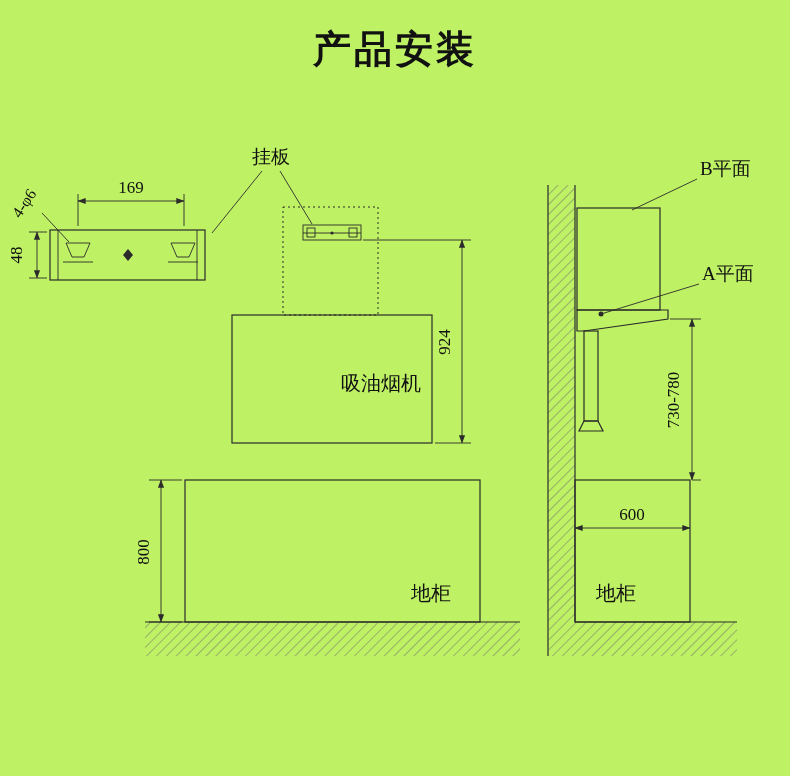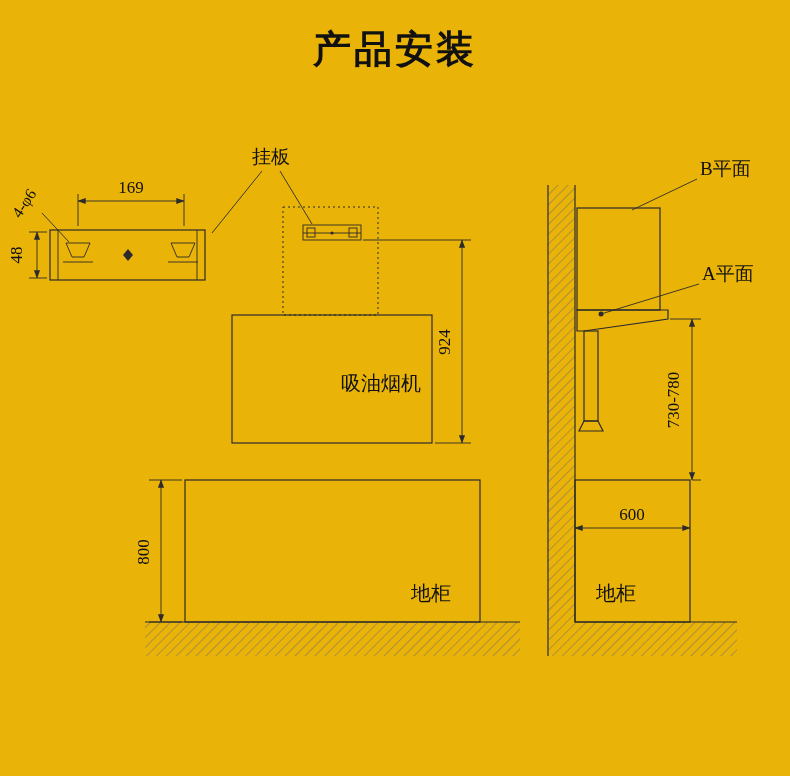--- a/index.html
+++ b/index.html
@@ -1,16 +1,16 @@
 <!DOCTYPE html>
 <html><head>
 <meta charset="utf-8">
 <style>
   html,body{margin:0;padding:0;background:#ffffff;}
-  .page{position:relative;width:790px;height:776px;background:#eab308;overflow:hidden;
+  .page{position:relative;width:790px;height:776px;background:#bef264;overflow:hidden;
         font-family:"Liberation Sans","DejaVu Sans",sans-serif;}
   .page-title{position:absolute;top:24px;left:0;width:100%;margin:0;text-align:center;
         font-size:38px;font-weight:700;letter-spacing:3px;color:#111;
         font-family:"Liberation Sans","DejaVu Sans",sans-serif;}
   svg{position:absolute;top:0;left:0;}
   .ln{stroke:#2b2b2b;stroke-width:1.2;fill:none;}
   .thin{stroke:#2b2b2b;stroke-width:0.9;fill:none;}
   .dim{stroke:#2b2b2b;stroke-width:0.9;fill:none;}
   .dot{stroke:#2b2b2b;stroke-width:1;fill:none;stroke-dasharray:2,3;}
   .txt{font-family:"Liberation Serif","DejaVu Serif",serif;fill:#111;}

